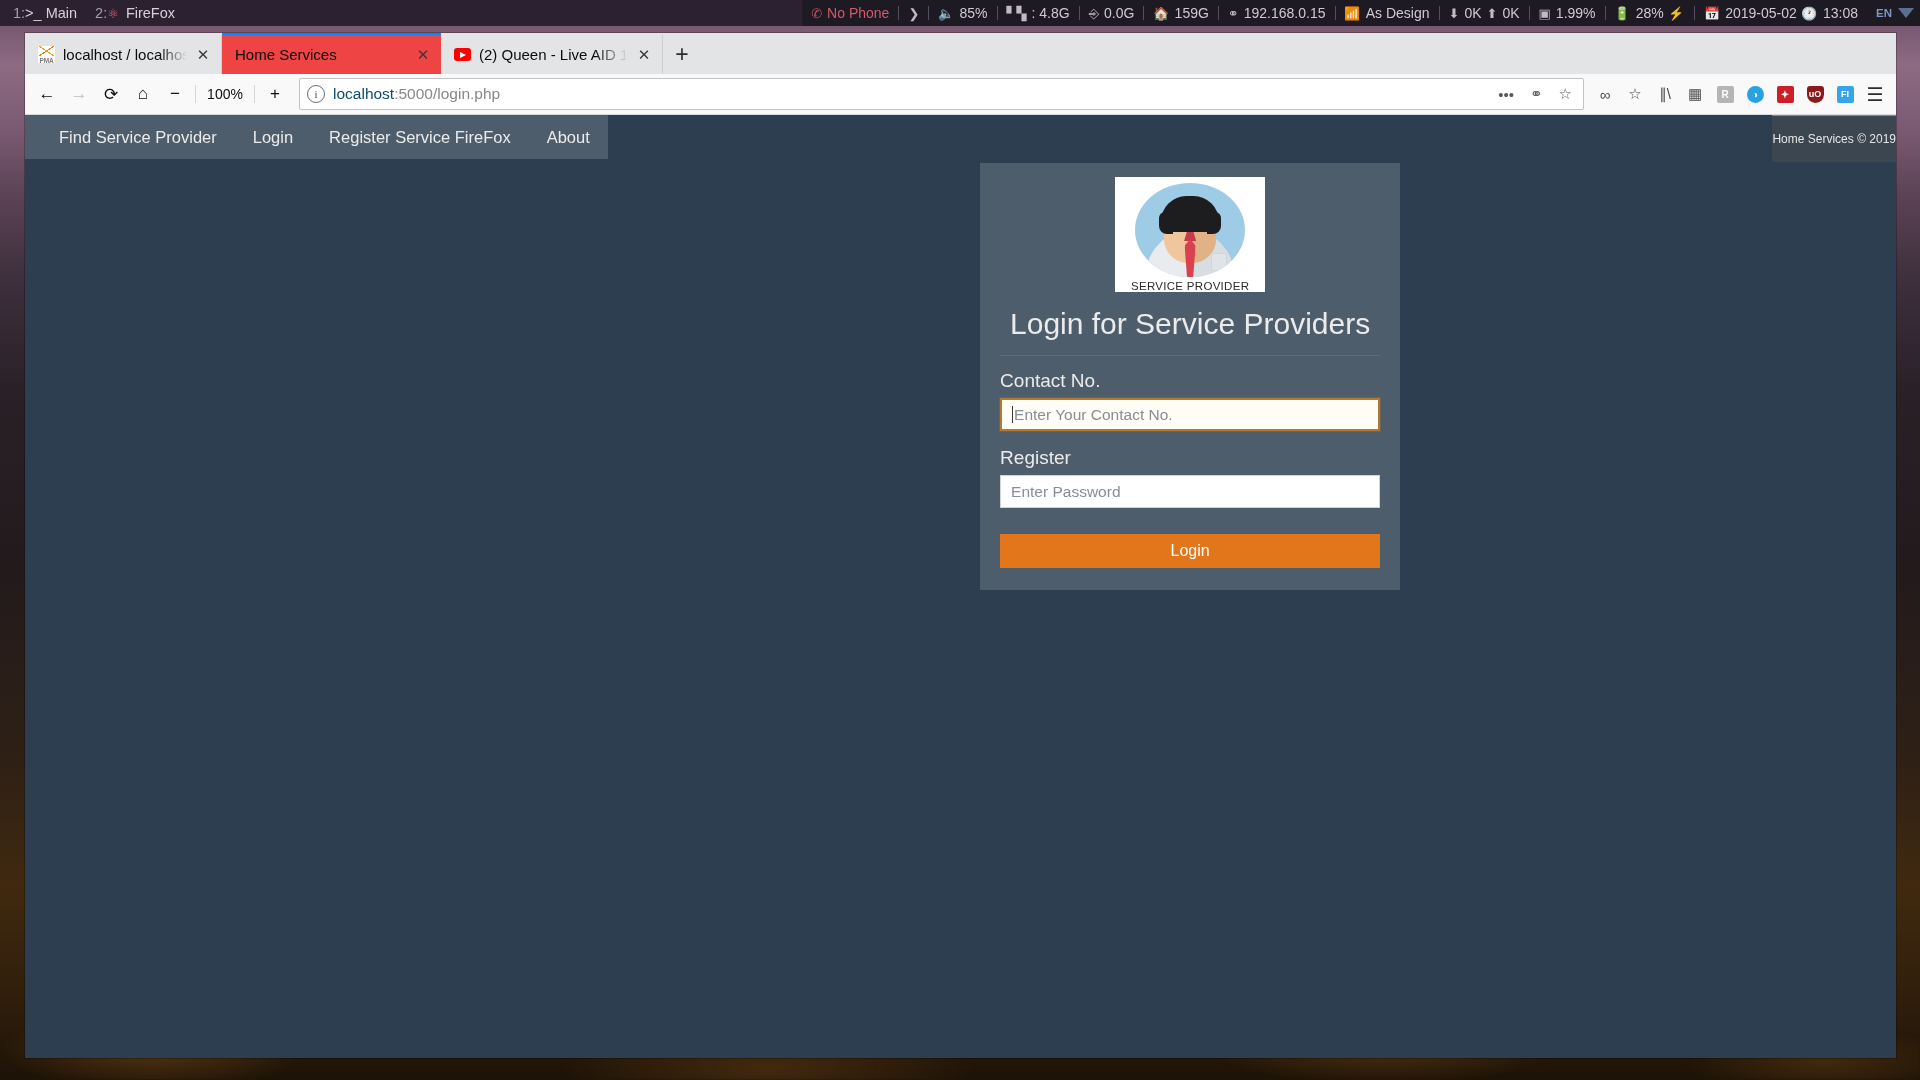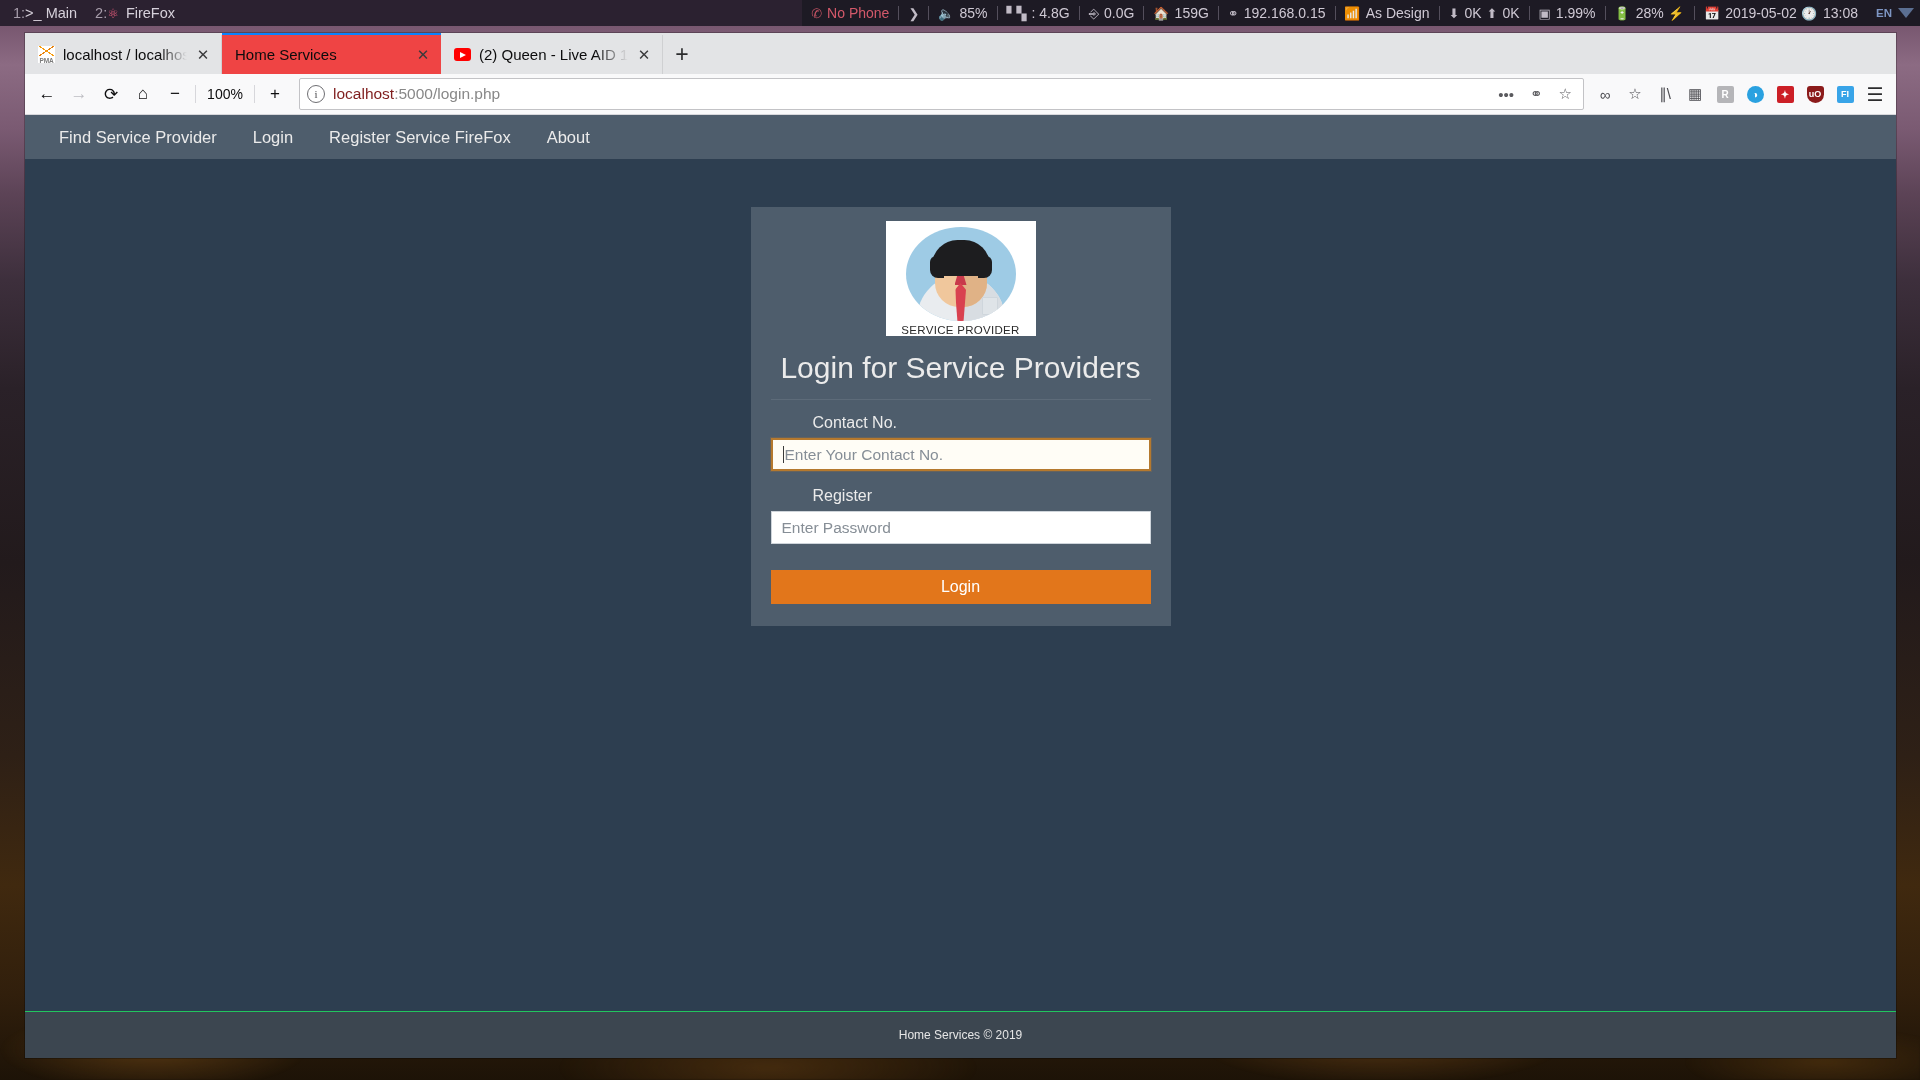--- a/index.html
+++ b/index.html
@@ -171,34 +171,34 @@
     background: #fff; border: 1px solid #c3c3c6; border-radius: 2px;
     display: flex; align-items: center; gap: 8px;
     padding: 0 7px; font-size: 15.5px;
   }
   .info-icon {
     width: 16px; height: 16px; border: 1.4px solid #6e6e72; border-radius: 50%;
     font-size: 11px; color: #4a4a4e; display: flex; align-items: center;
     justify-content: center; font-family: "Liberation Serif", serif; flex: 0 0 auto;
   }
   #urltext { flex: 1 1 auto; color: #888; white-space: nowrap; }
-  #urltext b { color: #7f1d1d; font-weight: normal; }
+  #urltext b { color: #0c4a6e; font-weight: normal; }
   .urlbtn { color: #5a5a5e; font-size: 15px; padding: 0 4px; display: flex; align-items: center;}
   .tb-icon {
     width: 30px; height: 30px; display: flex; align-items: center;
     justify-content: center; color: #4a4a4f; font-size: 15px;
   }
   .sq { width: 17px; height: 17px; border-radius: 2px; display: flex;
         align-items: center; justify-content: center; font-size: 10px;
         font-weight: bold; color: #fff; }
 
   
   #page {
     flex: 1 1 auto; background: #2d3e50;
-    display: flex; flex-direction: column;
+    display: flex; flex-direction: row;
     overflow: hidden;
   }
   #sitenav {
     height: 44px; background: #4e5d6c;
     display: flex; align-items: center;
     padding-left: 16px; gap: 0;
     flex: 0 0 auto;
   }
   .navlink {
     color: #ebebeb; font-size: 16.5px;
@@ -284,21 +284,21 @@
     font-size: 11.5px; color: #2b2b2b; letter-spacing: .3px;
     font-family: "Liberation Sans", sans-serif;
     margin-top: 3px;
   }
   #card-title {
     color: #ebebeb; font-size: 30px; font-weight: normal;
     text-align: center; margin: 14px 0 13px 0;
     line-height: 1.2;
   }
   #card-divider { height: 1px; background: #5d6b79; margin: 0 0 14px 0; }
-  .field-label { color: #ebebeb; font-size: 16px; margin-bottom: 6px; margin-left: 42px; }
+  .field-label { color: #ebebeb; font-size: 19px; margin-bottom: 6px; }
   .field-input {
     height: 33px; background: #fff;
     border: 1px solid #ced4da; box-sizing: border-box;
     display: flex; align-items: center;
     padding: 0 10px; font-size: 15.5px; color: #868e96;
     margin-bottom: 16px;
   }
   .field-input.focused {
     background: #fffdf6; border: 2px solid #b5792e;
     box-shadow: 0 0 0 1px rgba(181,121,46,.25);

